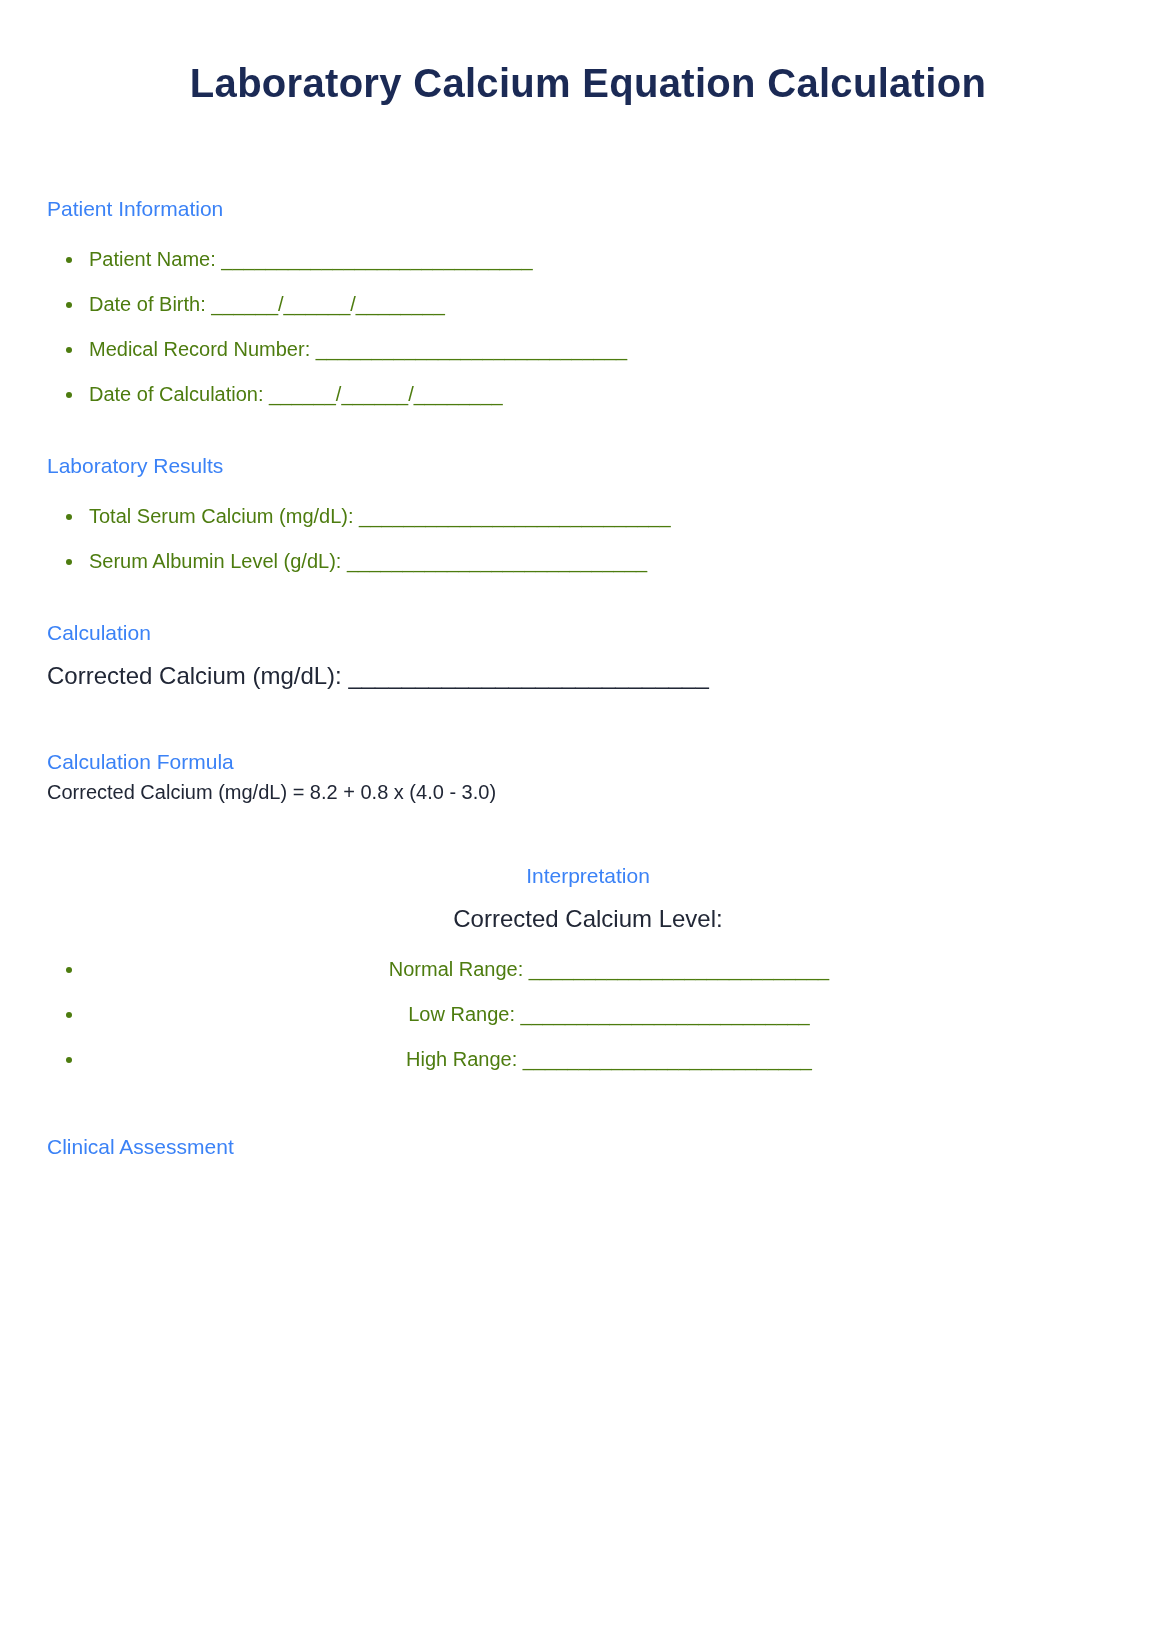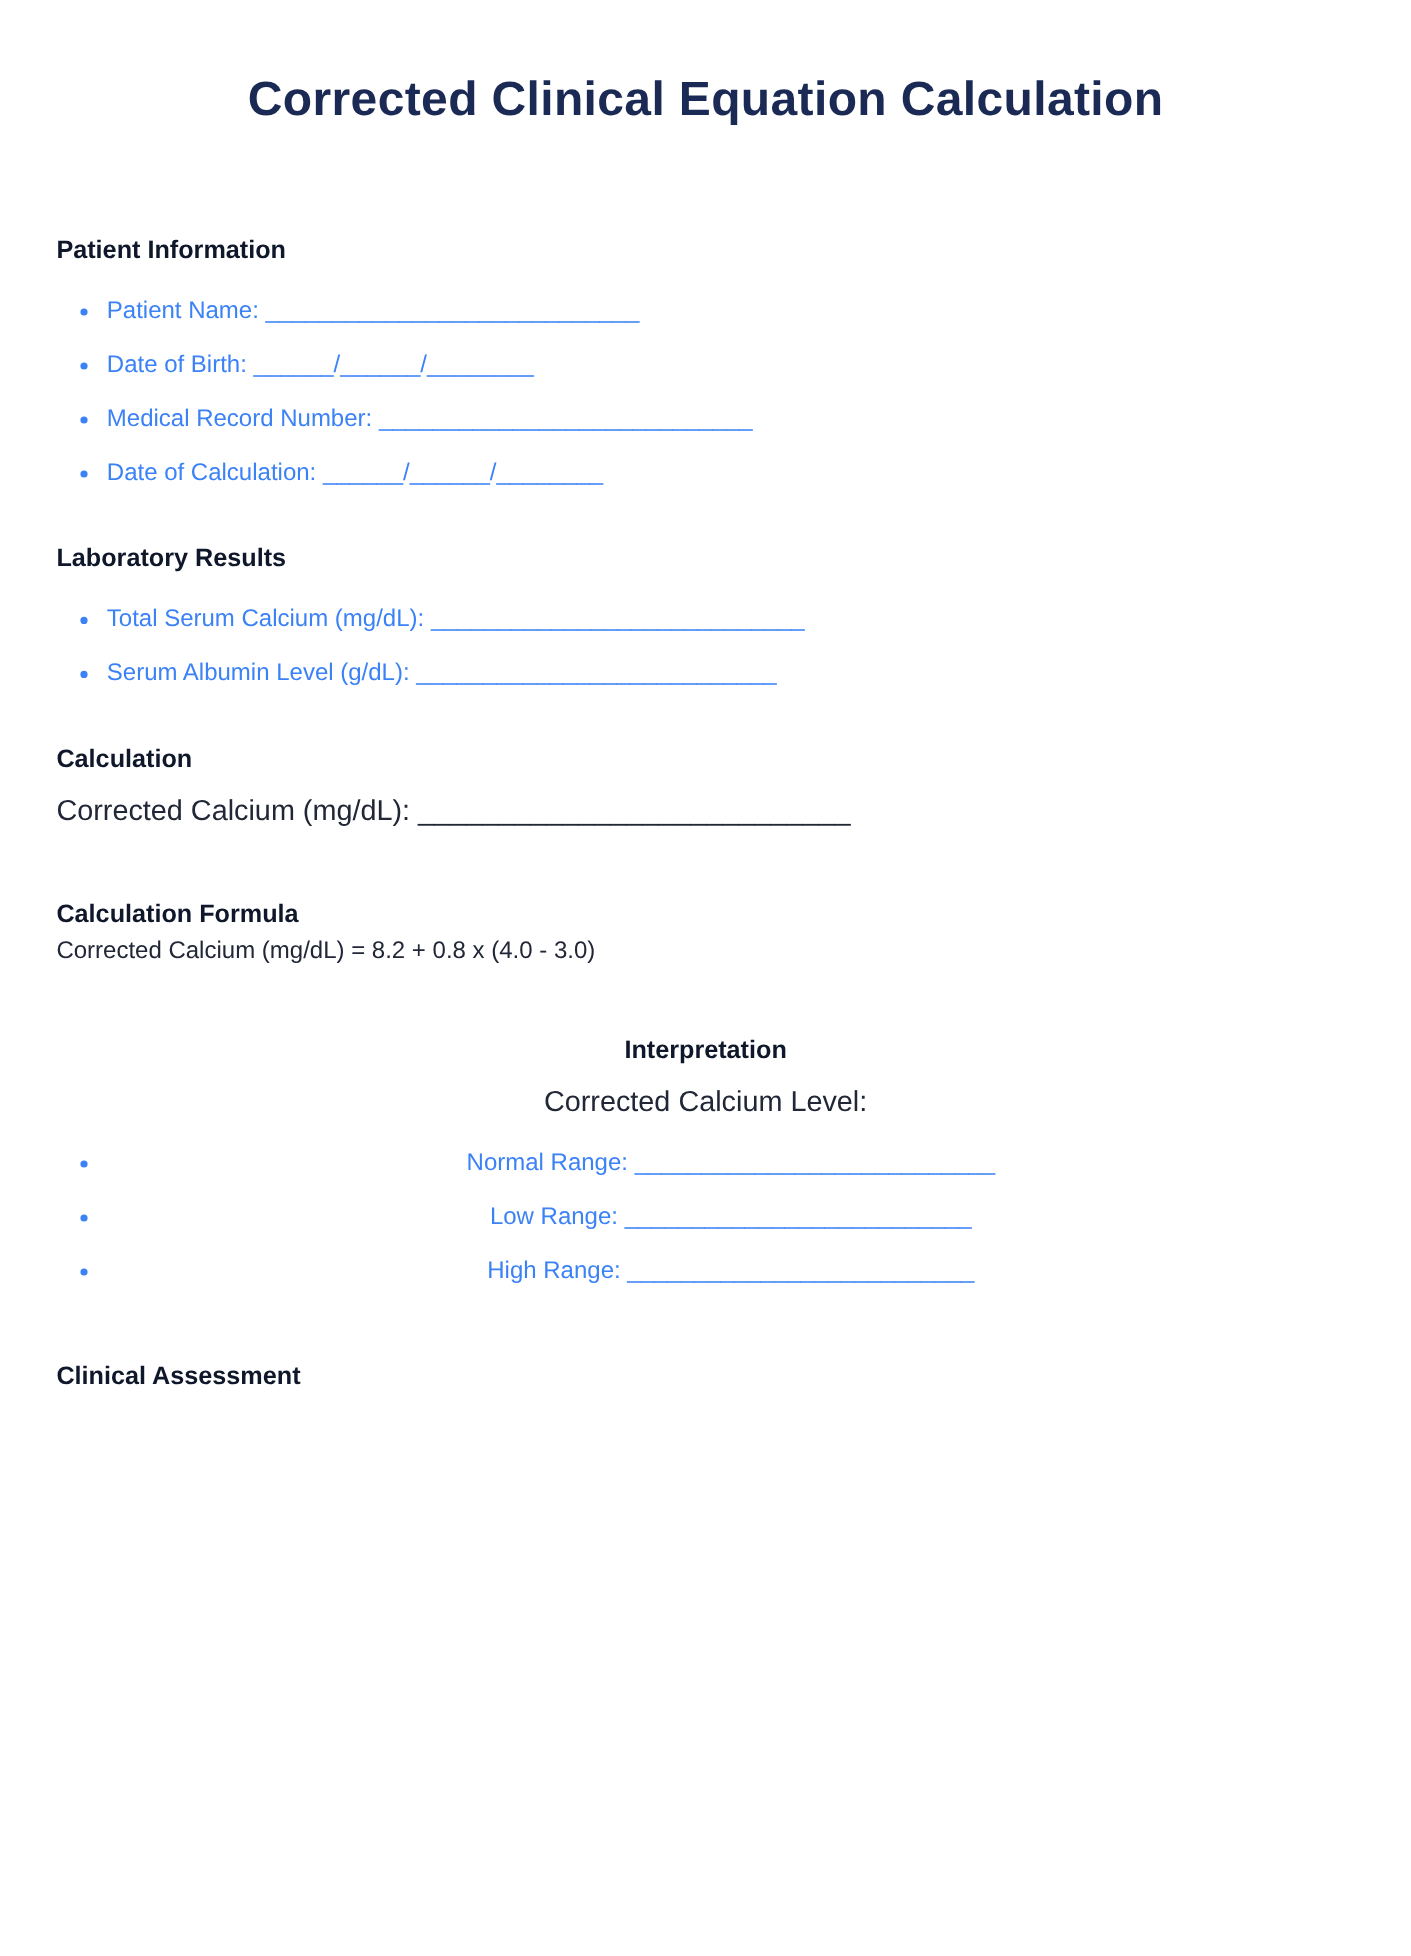--- a/index.html
+++ b/index.html
@@ -20,63 +20,63 @@
   h1.doc-title {
     text-align: center;
     font-size: 40px;
     font-weight: 700;
     line-height: 1.25;
     color: #1b2a55;
     letter-spacing: 0.3px;
   }
   section h2 {
     font-size: 21px;
-    font-weight: 700;
+    font-weight: 400;
     line-height: 26px;
-    color: #0f172a;
+    color: #3b82f6;
   }
   .sec-patient { margin-top: 88px; }
   .sec-lab     { margin-top: 46px; }
   .sec-calc    { margin-top: 46px; }
   .sec-formula { margin-top: 60px; }
   .sec-interp  { margin-top: 58px; text-align: center; }
   .sec-assess  { margin-top: 62px; }
   section ul {
     margin-top: 24px;
     margin-bottom: 0;
     padding-left: 38px;
     list-style: disc;
   }
   section ul li {
     font-size: 20px;
     line-height: 26px;
     margin-bottom: 19px;
     padding-left: 4px;
-    color: #3b82f6;
+    color: #4d7c0f;
   }
   section ul li:last-child { margin-bottom: 0; }
   section p.body-line {
     margin-top: 17px;
     font-size: 24px;
     line-height: 26px;
     color: #212736;
   }
   section p.formula-line {
     margin-top: 4px;
     font-size: 20px;
     line-height: 26px;
     color: #212736;
   }
 </style>
 </head>
 <body>
 
 <div class="page">
 
-  <h1 class="doc-title">Corrected Clinical Equation Calculation</h1>
+  <h1 class="doc-title">Laboratory Calcium Equation Calculation</h1>
 
   <section class="sec-patient">
     <h2>Patient Information</h2>
     <ul>
       <li>Patient Name: ____________________________</li>
       <li>Date of Birth: ______/______/________</li>
       <li>Medical Record Number: ____________________________</li>
       <li>Date of Calculation: ______/______/________</li>
     </ul>
   </section>

